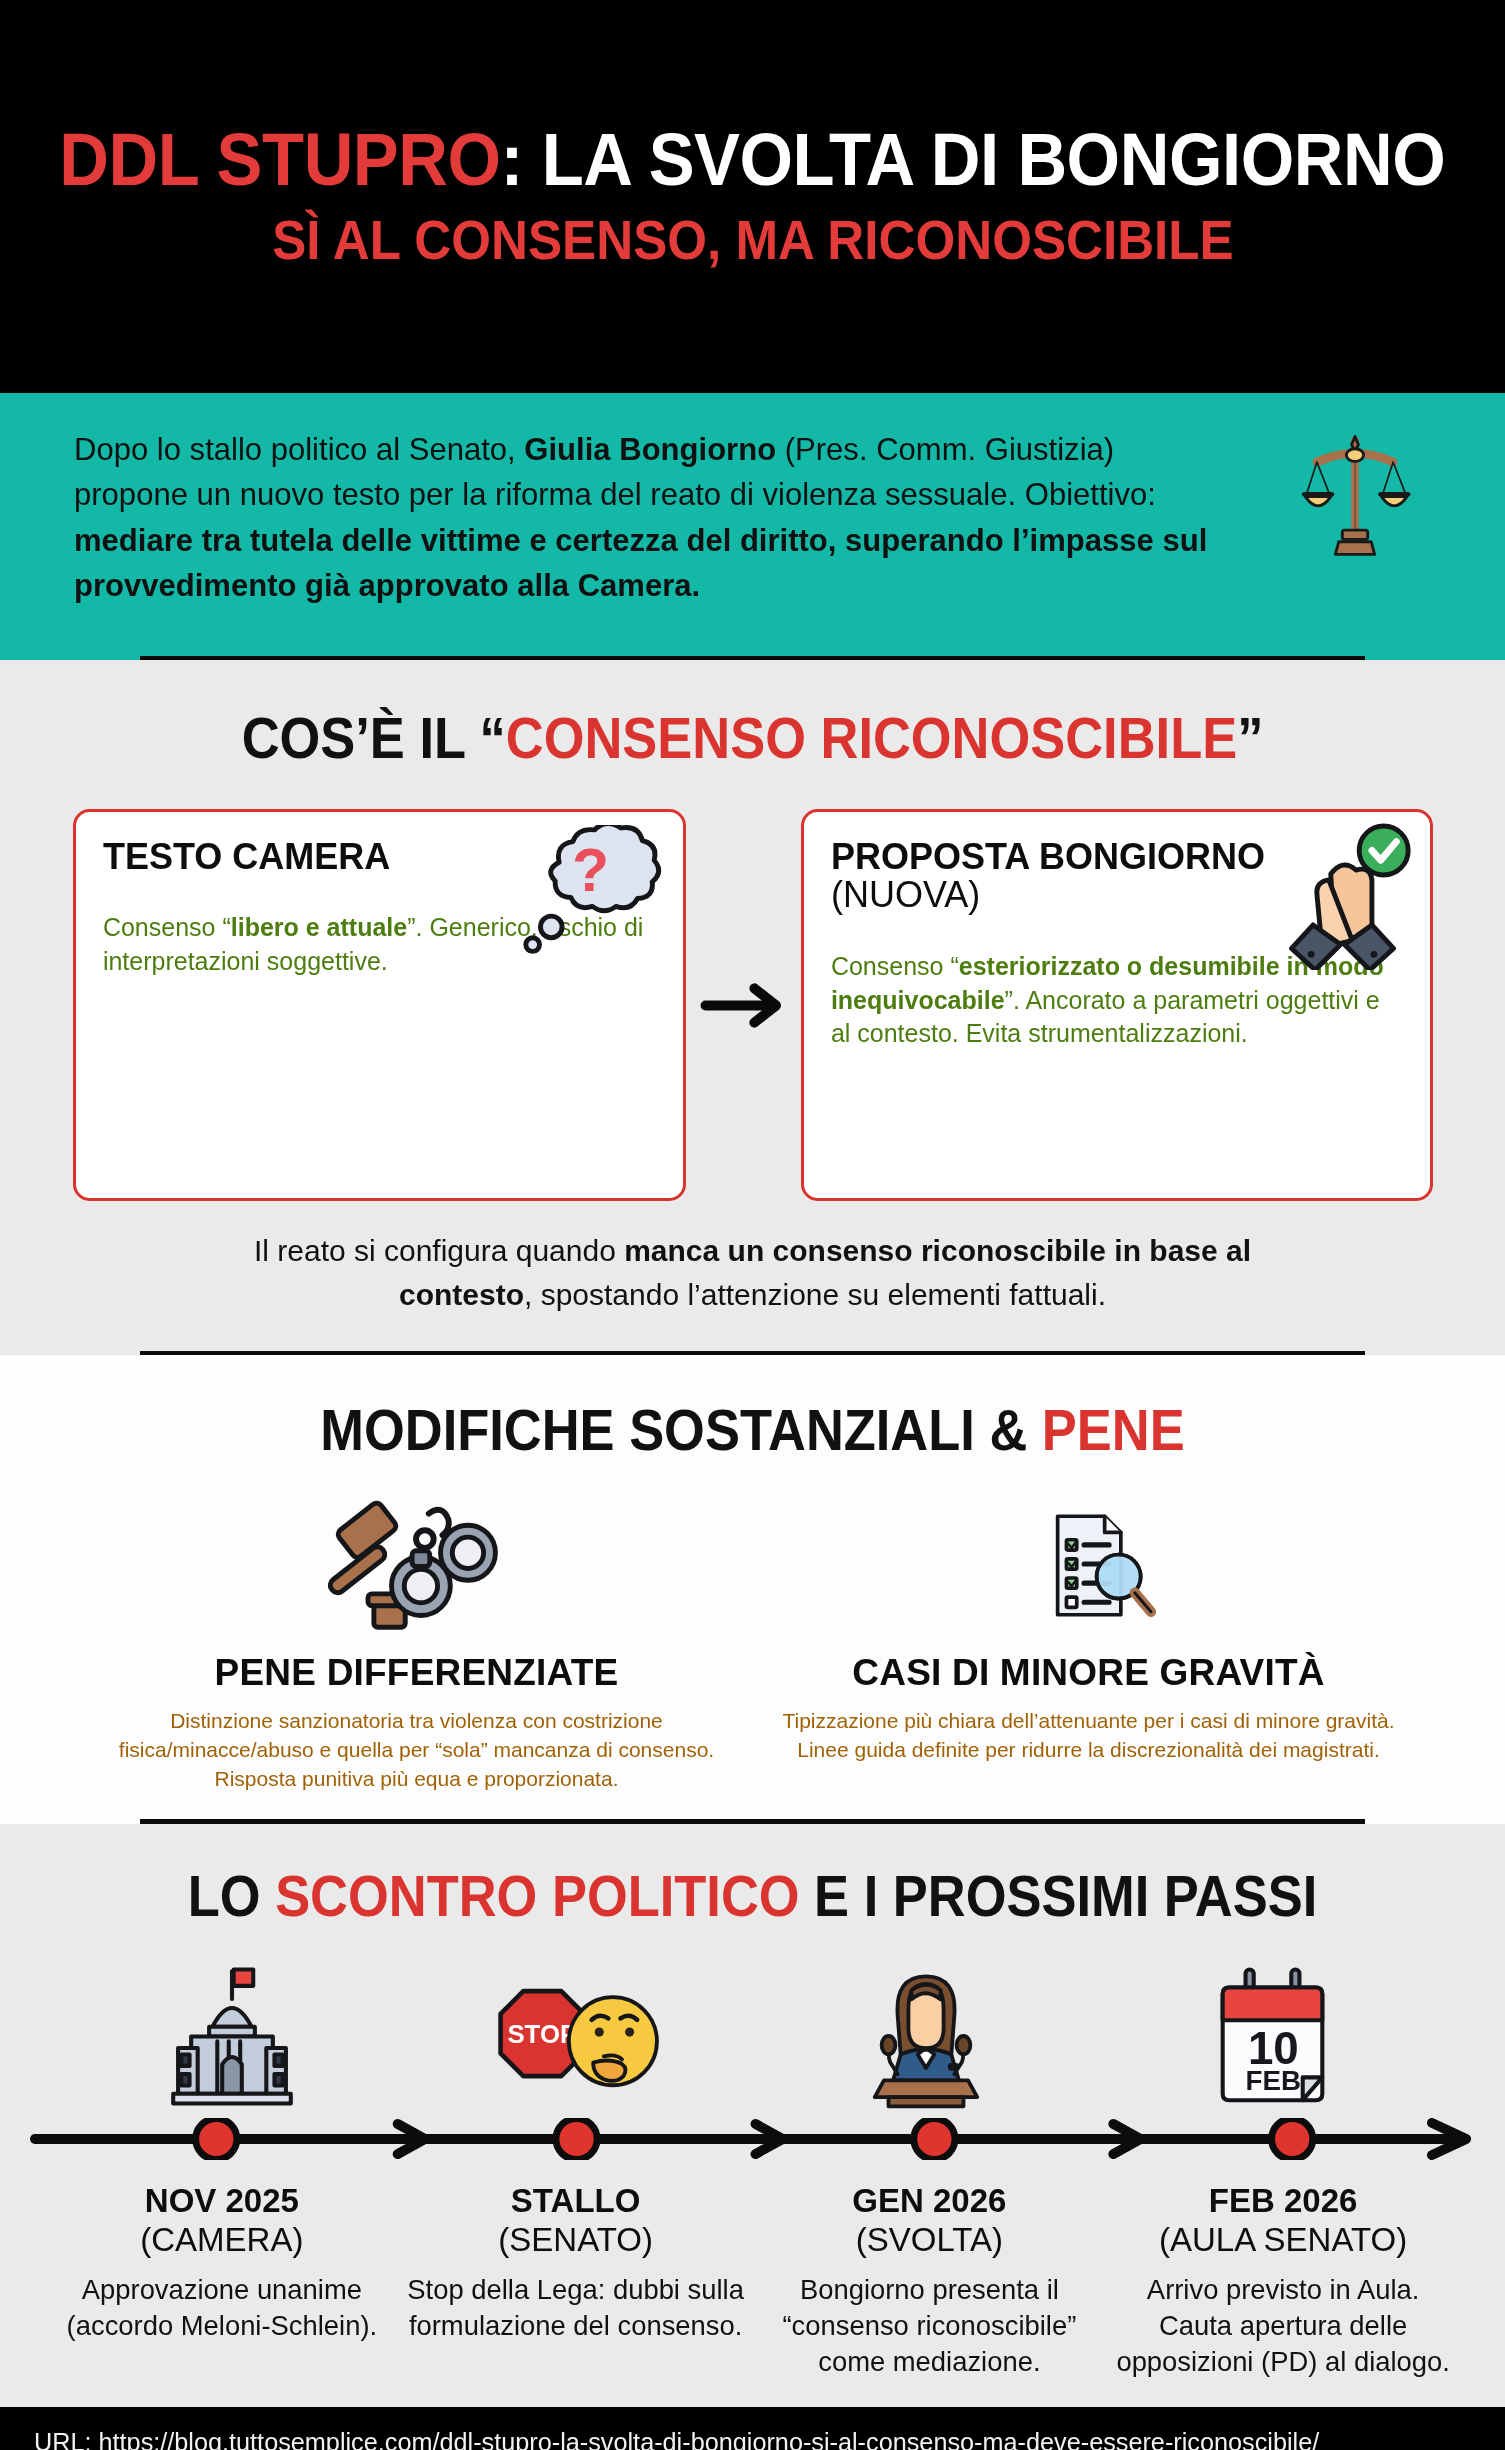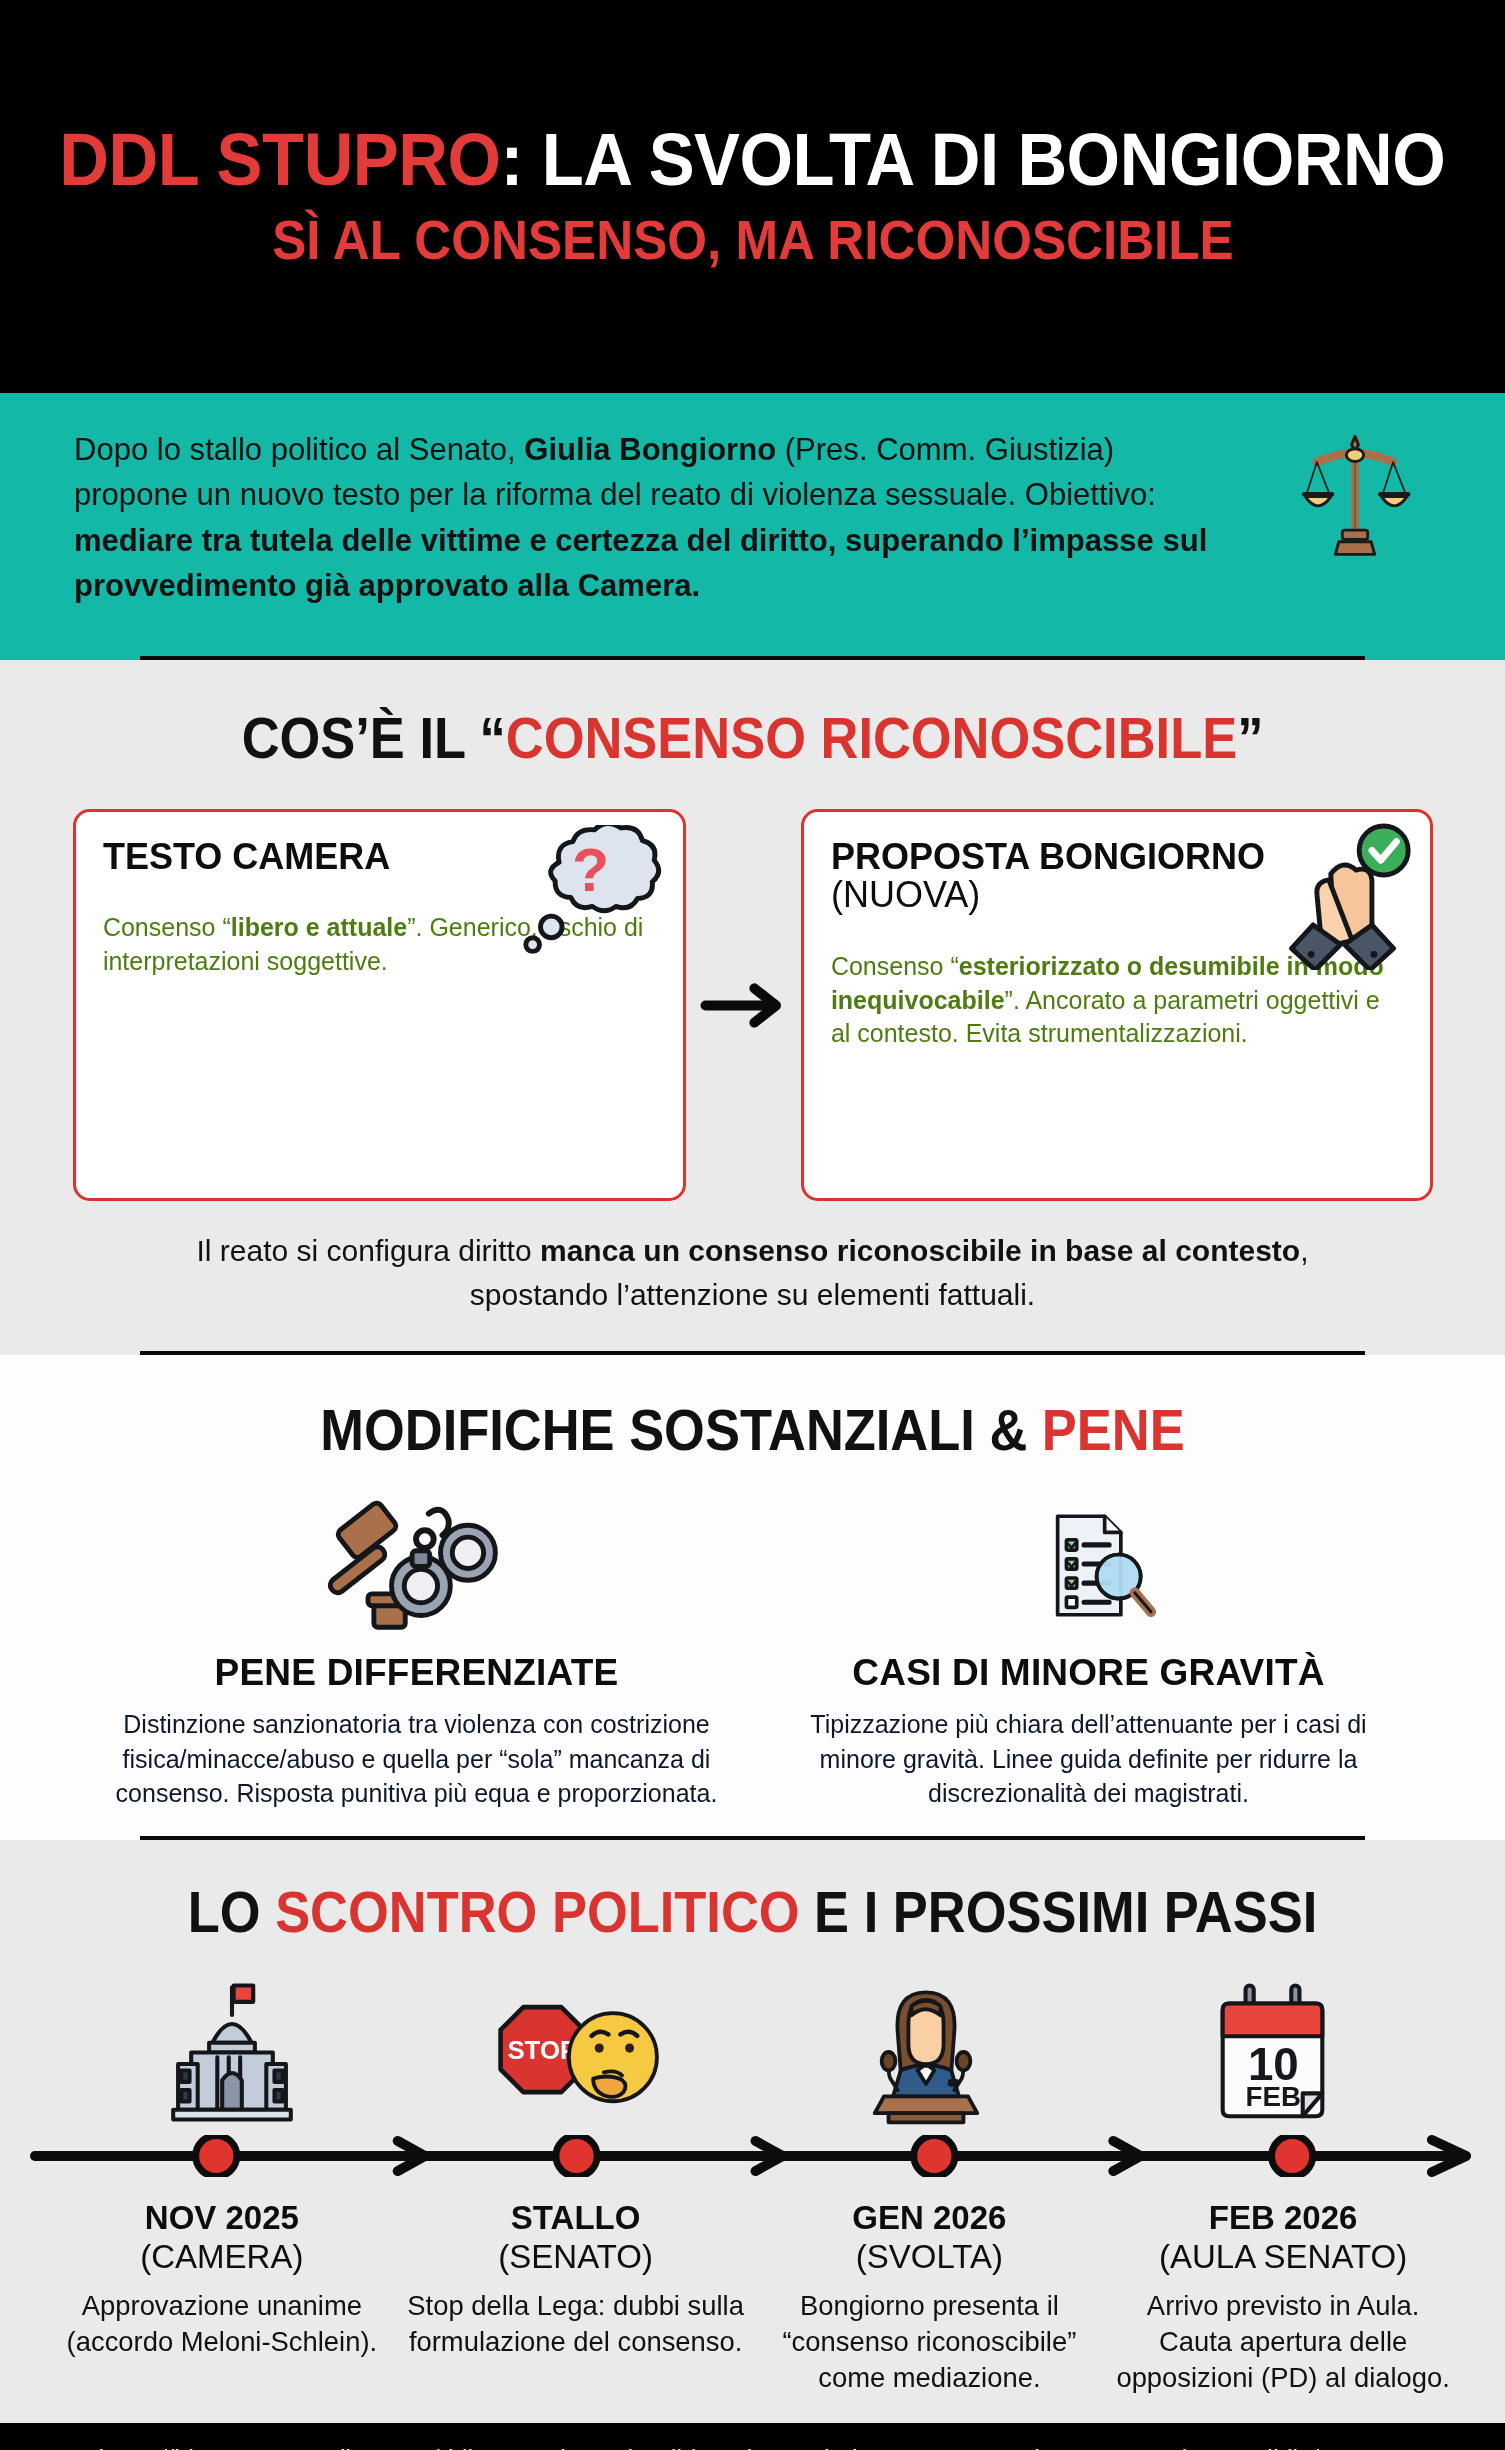--- a/index.html
+++ b/index.html
@@ -155,23 +155,23 @@
   .col-head {
     font-family: "Liberation Sans Narrow", "Liberation Sans", sans-serif;
     font-weight: 700;
     font-size: 37px;
     color: #0d0d0d;
     margin-top: 12.7px;
     letter-spacing: 0.2px;
   }
   .col-body {
     font-family: "Liberation Sans Narrow", "Liberation Sans", sans-serif;
-    font-size: 25px;
+    font-size: 21px;
     line-height: 1.37;
-    color: #0f172a;
+    color: #a16207;
     margin-top: 13.7px;
   }
 
   
   .timeline-icons {
     display: flex; justify-content: space-around;
     padding: 0 59px;
     margin-top: 34px;
     align-items: flex-end;
     height: 147px;
@@ -315,21 +315,21 @@
               <path d="M104 104 l22 24 l-24 22 l-26 -26 z" fill="#4A5568"></path>
               <circle cx="42" cy="134" r="3.5" fill="#14161a" stroke="none"></circle>
               <circle cx="106" cy="134" r="3.5" fill="#14161a" stroke="none"></circle>
             </g>
           </svg>
         </div>
       </div>
     </div>
 
     <div class="note">
-      <span>Il reato si configura diritto </span><b>manca un consenso riconoscibile in base al contesto</b><span>, spostando l’attenzione su elementi fattuali.</span>
+      <span>Il reato si configura quando </span><b>manca un consenso riconoscibile in base al contesto</b><span>, spostando l’attenzione su elementi fattuali.</span>
     </div>
   </div>
 
   <div class="divider-wrap">
       <div class="divider"></div>
     </div>
   <div class="section sec-white" style="padding:42px 0 30px 0;">
     <div class="sec-title"><span>MODIFICHE SOSTANZIALI &amp; </span><span class="accent">PENE</span></div>
 
     <div class="cols">

